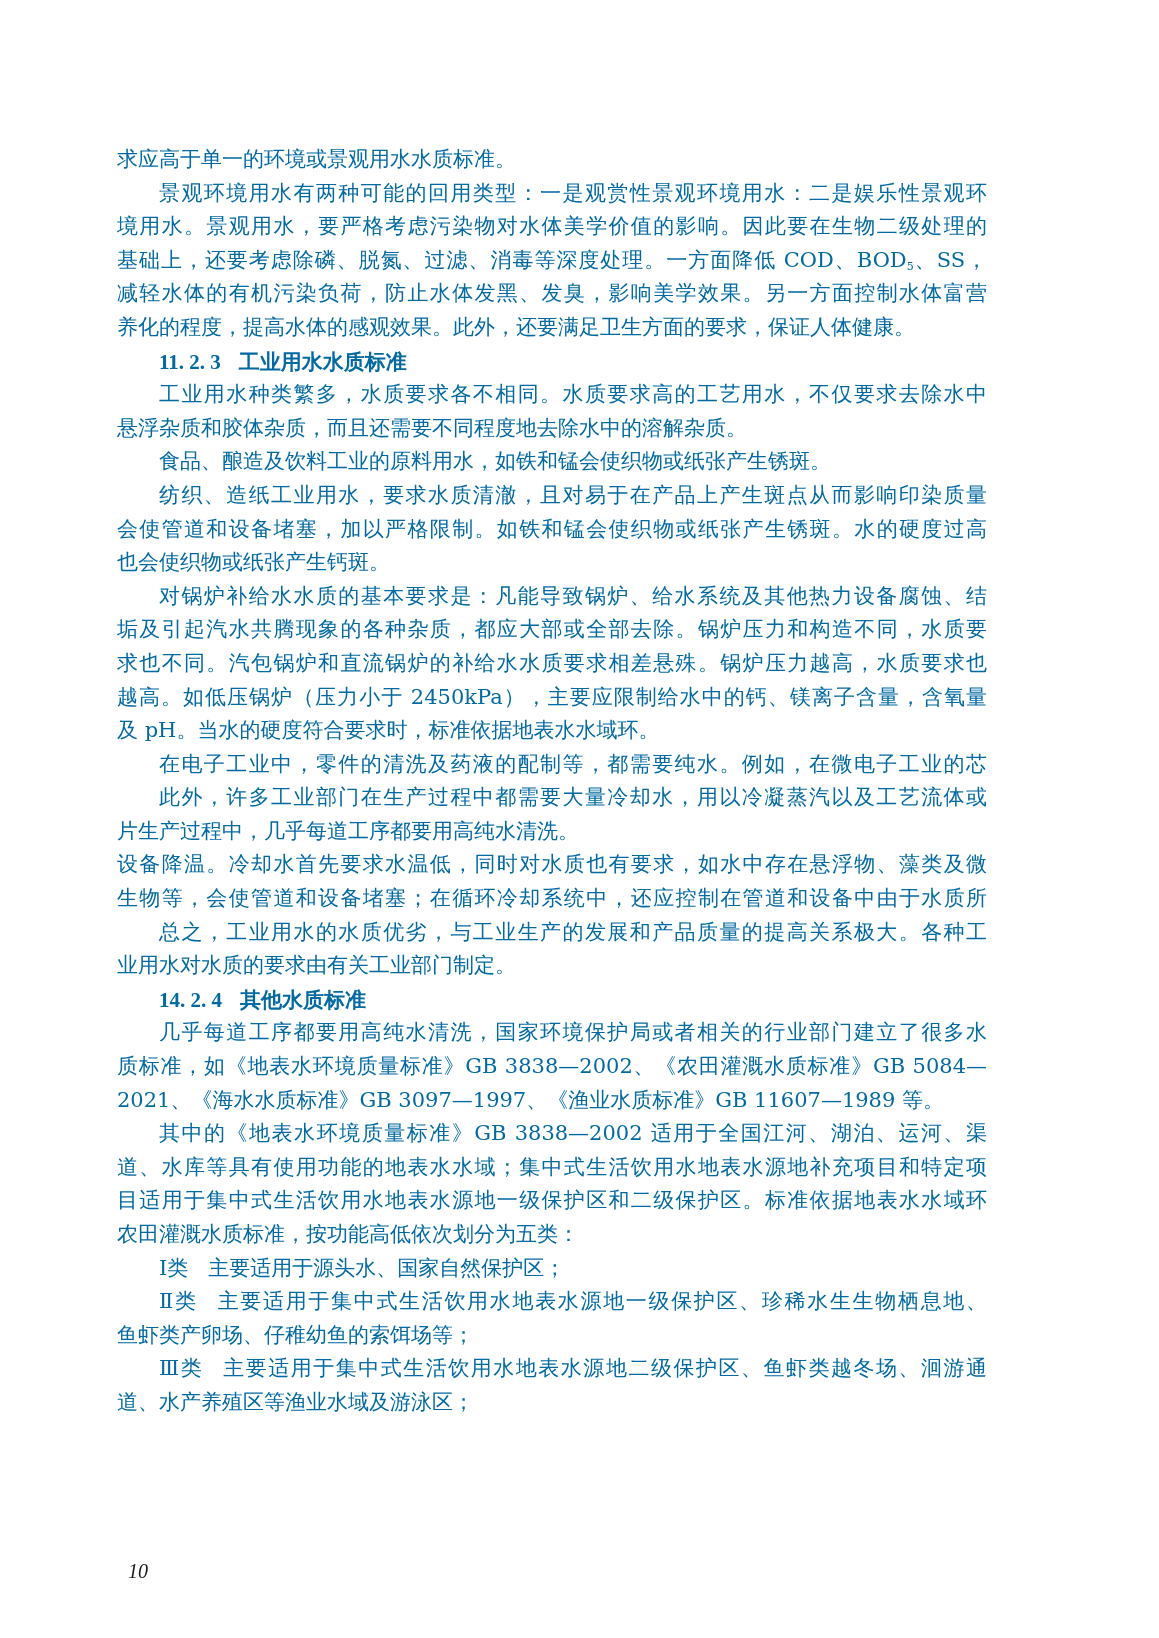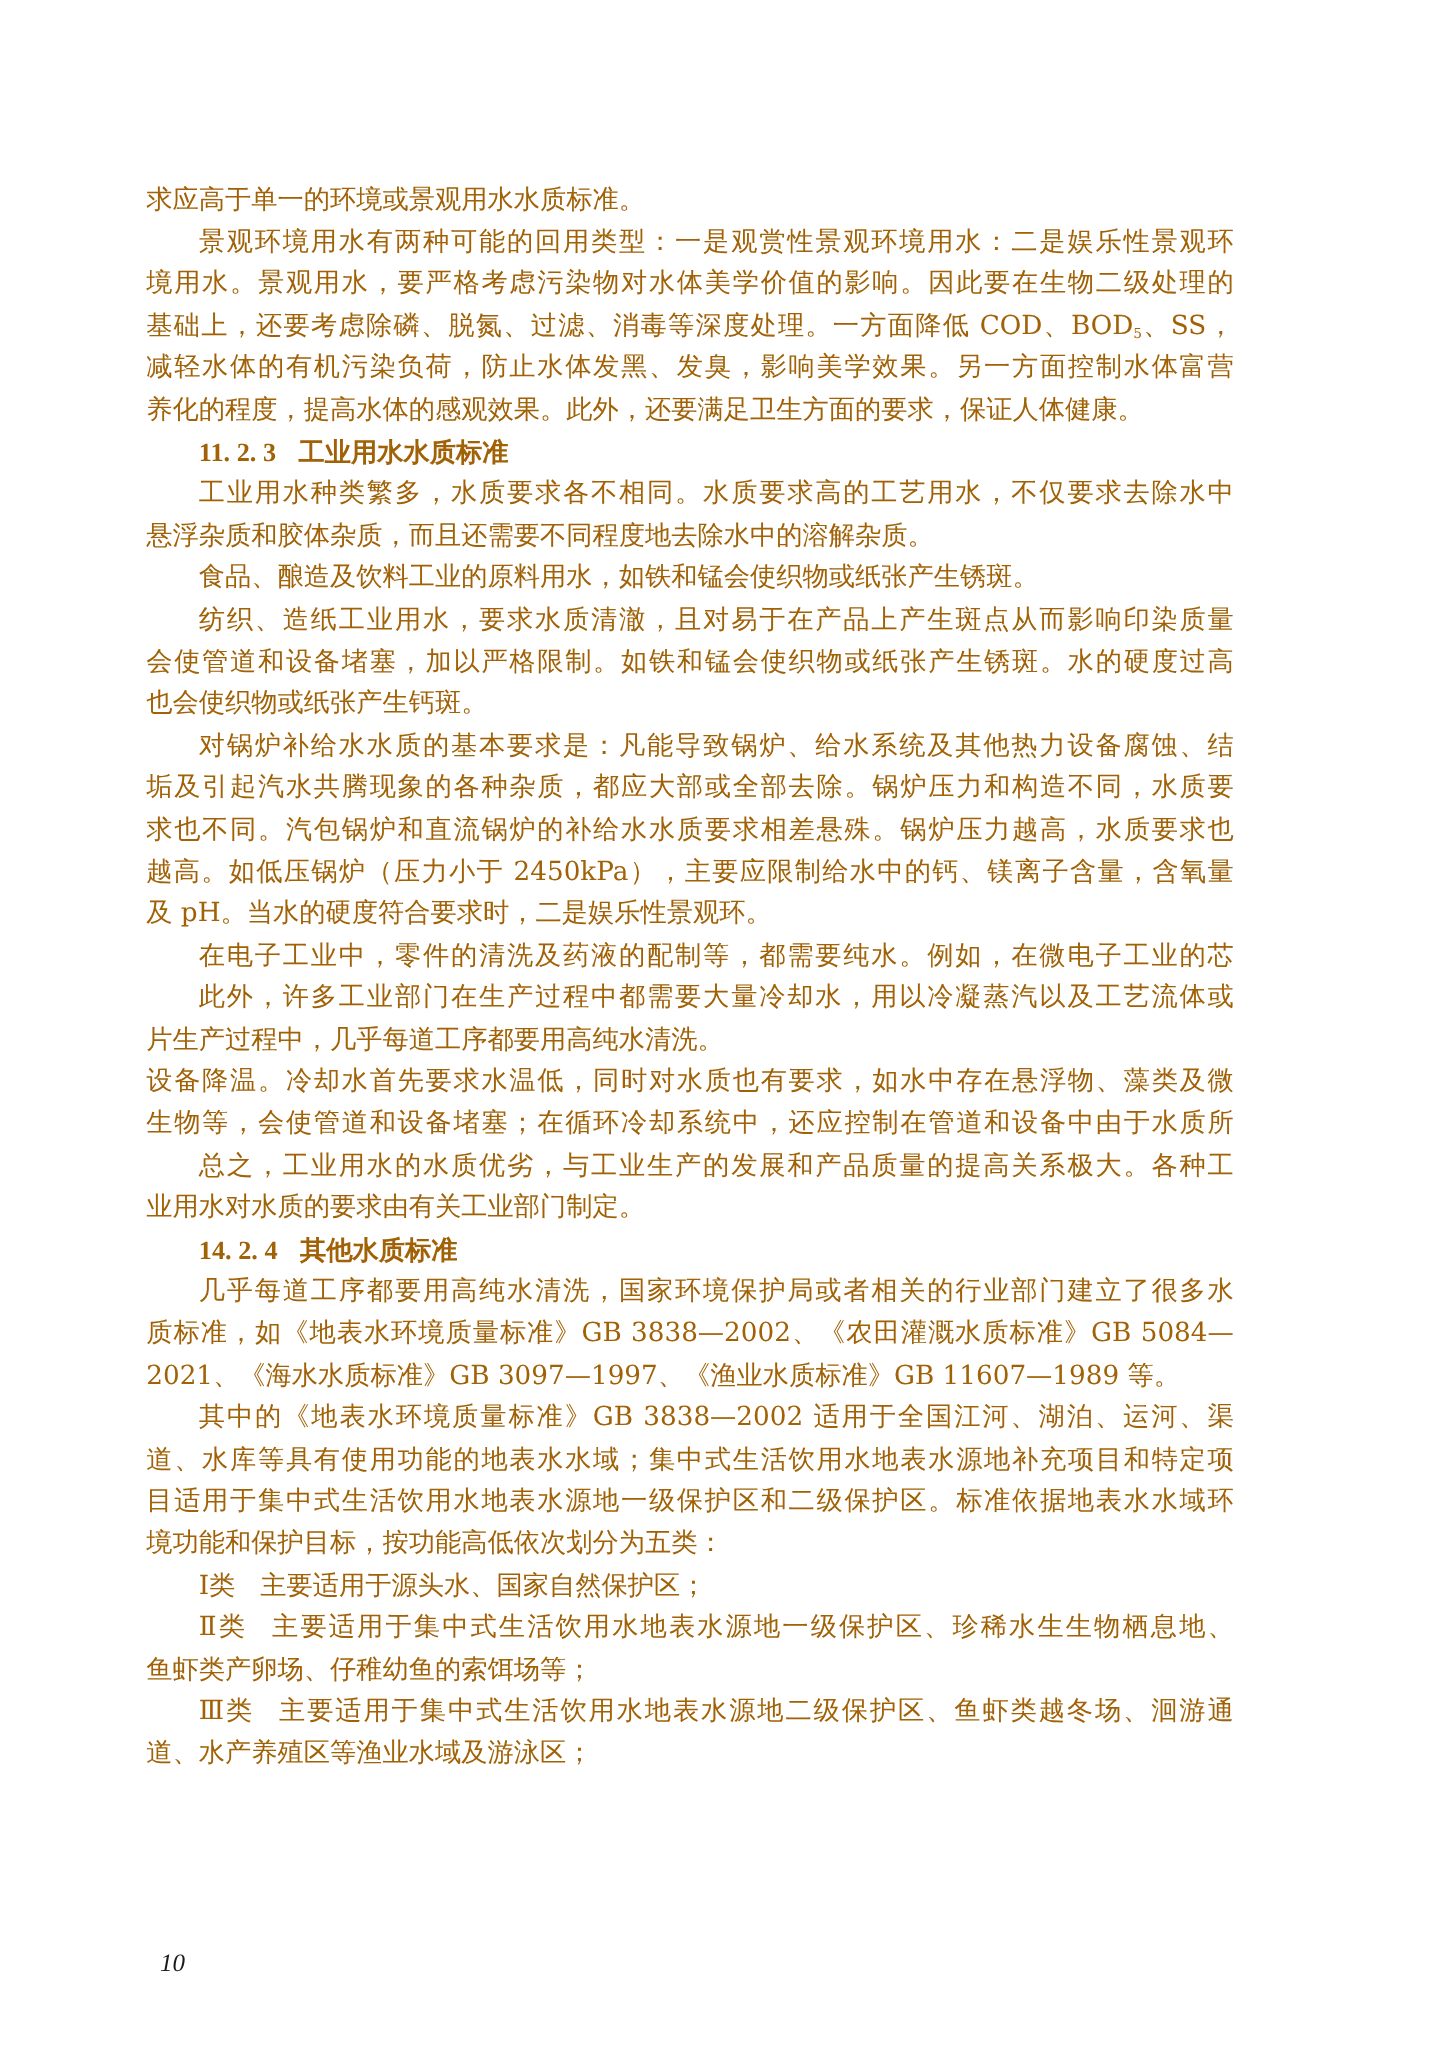--- a/index.html
+++ b/index.html
@@ -1,20 +1,20 @@
 <!DOCTYPE html>
 <html><head>
   <meta charset="utf-8">
   <style>
     html, body { margin: 0; padding: 0; background: #ffffff; }
     body { width: 1159px; height: 1638px; position: relative; overflow: hidden; }
     .page {
       position: absolute; left: 117px; top: 143px; width: 870px;
       font-family: "DejaVu Serif", "Liberation Serif", serif;
-      color: #a16207; font-size: 21px; line-height: 33.6px;
+      color: #0369a1; font-size: 21px; line-height: 33.6px;
     }
     .line { white-space: nowrap; text-align: justify; text-align-last: justify; height: 33.6px; overflow: hidden; }
     .line.last { text-align-last: left; }
     .indent { padding-left: 42px; }
     .heading { font-weight: bold; padding-left: 42px; text-align-last: left; }
     .heading .num { font-family: "Liberation Serif", serif; margin-right: 18px; }
     .cls-label { margin-right: 20px; }
     sub { font-size: 11px; vertical-align: -3px; line-height: 0; }
     .page-number {
       position: absolute; left: 128px; top: 1560px;
@@ -43,42 +43,42 @@
   <div class="line indent last">食品、酿造及饮料工业的原料用水，如铁和锰会使织物或纸张产生锈斑。</div>
 
   <div class="line indent">纺织、造纸工业用水，要求水质清澈，且对易于在产品上产生斑点从而影响印染质量</div>
   <div class="line">会使管道和设备堵塞，加以严格限制。如铁和锰会使织物或纸张产生锈斑。水的硬度过高</div>
   <div class="line last">也会使织物或纸张产生钙斑。</div>
 
   <div class="line indent">对锅炉补给水水质的基本要求是：凡能导致锅炉、给水系统及其他热力设备腐蚀、结</div>
   <div class="line">垢及引起汽水共腾现象的各种杂质，都应大部或全部去除。锅炉压力和构造不同，水质要</div>
   <div class="line">求也不同。汽包锅炉和直流锅炉的补给水水质要求相差悬殊。锅炉压力越高，水质要求也</div>
   <div class="line">越高。如低压锅炉（压力小于 2450kPa），主要应限制给水中的钙、镁离子含量，含氧量</div>
-  <div class="line last">及 pH。当水的硬度符合要求时，二是娱乐性景观环。</div>
+  <div class="line last">及 pH。当水的硬度符合要求时，标准依据地表水水域环。</div>
 
   <div class="line indent">在电子工业中，零件的清洗及药液的配制等，都需要纯水。例如，在微电子工业的芯</div>
   <div class="line indent">此外，许多工业部门在生产过程中都需要大量冷却水，用以冷凝蒸汽以及工艺流体或</div>
 
   <div class="line last">片生产过程中，几乎每道工序都要用高纯水清洗。</div>
   <div class="line">设备降温。冷却水首先要求水温低，同时对水质也有要求，如水中存在悬浮物、藻类及微</div>
   <div class="line">生物等，会使管道和设备堵塞；在循环冷却系统中，还应控制在管道和设备中由于水质所</div>
 
   <div class="line indent">总之，工业用水的水质优劣，与工业生产的发展和产品质量的提高关系极大。各种工</div>
   <div class="line last">业用水对水质的要求由有关工业部门制定。</div>
 
   <div class="line heading"><span class="num">14. 2. 4</span><span>其他水质标准</span></div>
 
   <div class="line indent">几乎每道工序都要用高纯水清洗，国家环境保护局或者相关的行业部门建立了很多水</div>
   <div class="line">质标准，如《地表水环境质量标准》GB 3838—2002、《农田灌溉水质标准》GB 5084—</div>
   <div class="line last">2021、《海水水质标准》GB 3097—1997、《渔业水质标准》GB 11607—1989 等。</div>
 
   <div class="line indent">其中的《地表水环境质量标准》GB 3838—2002 适用于全国江河、湖泊、运河、渠</div>
   <div class="line">道、水库等具有使用功能的地表水水域；集中式生活饮用水地表水源地补充项目和特定项</div>
   <div class="line">目适用于集中式生活饮用水地表水源地一级保护区和二级保护区。标准依据地表水水域环</div>
-  <div class="line last">境功能和保护目标，按功能高低依次划分为五类：</div>
+  <div class="line last">农田灌溉水质标准，按功能高低依次划分为五类：</div>
 
   <div class="line indent last"><span class="cls-label">Ⅰ类</span><span>主要适用于源头水、国家自然保护区；</span></div>
 
   <div class="line indent"><span class="cls-label">Ⅱ类</span><span>主要适用于集中式生活饮用水地表水源地一级保护区、珍稀水生生物栖息地、</span></div>
   <div class="line last">鱼虾类产卵场、仔稚幼鱼的索饵场等；</div>
 
   <div class="line indent"><span class="cls-label">Ⅲ类</span><span>主要适用于集中式生活饮用水地表水源地二级保护区、鱼虾类越冬场、洄游通</span></div>
   <div class="line last">道、水产养殖区等渔业水域及游泳区；</div>
 </div>
 

